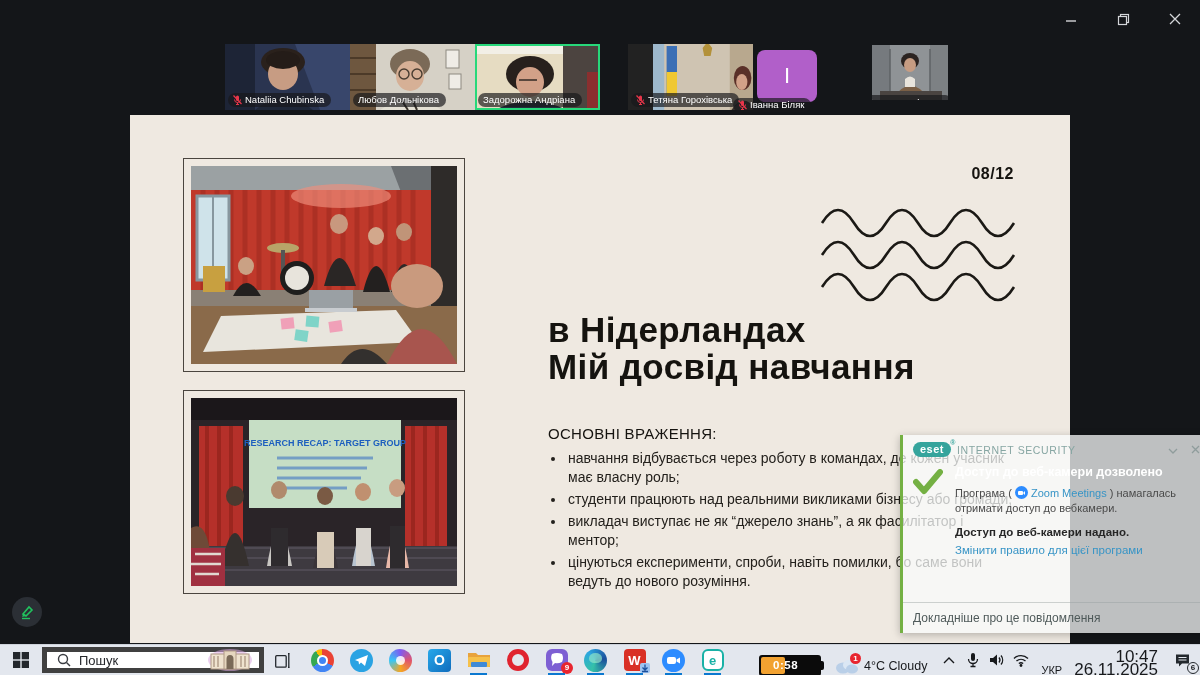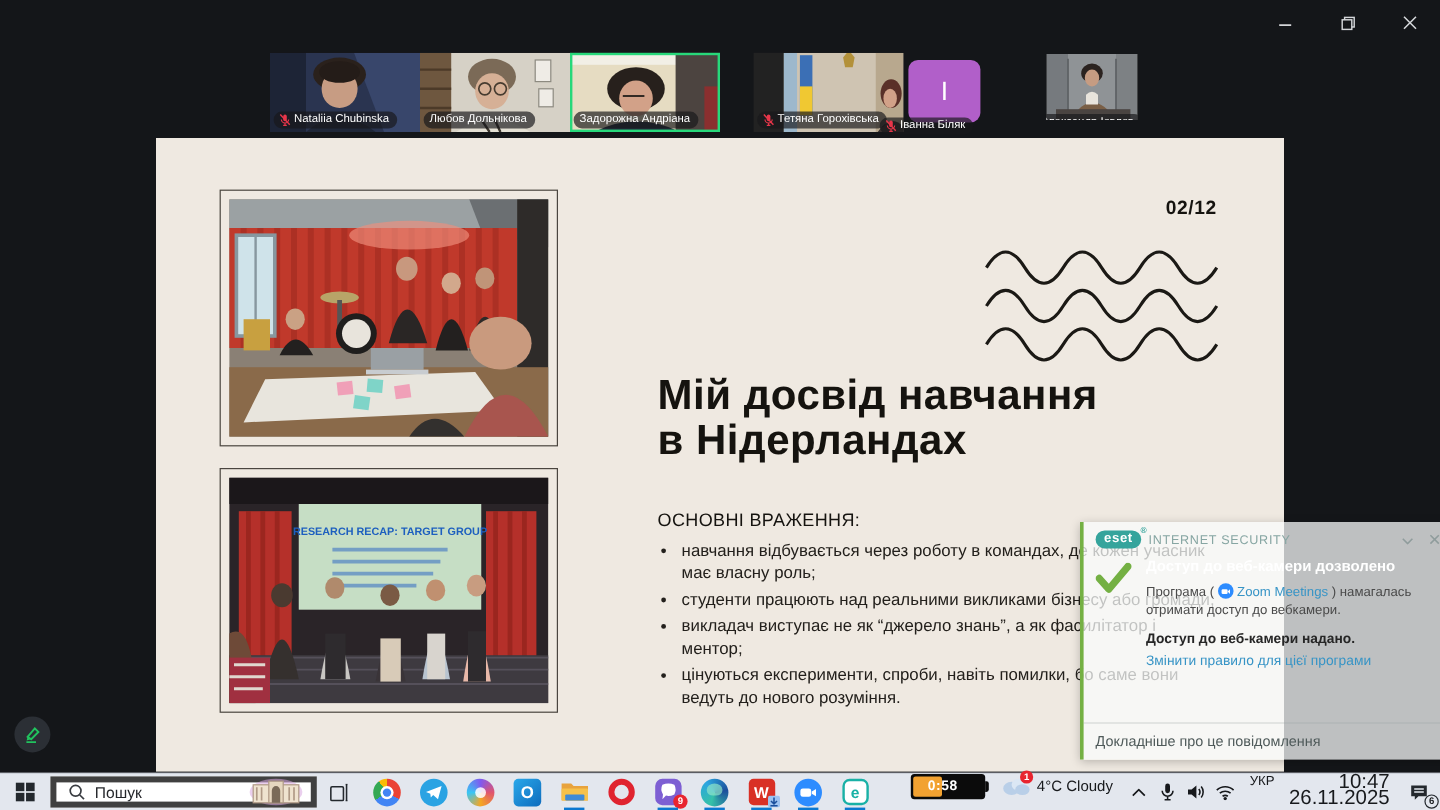--- a/index.html
+++ b/index.html
@@ -64,21 +64,21 @@
   .taskbar { position:absolute; left:0; top:644px; width:1200px; height:31px; background:#e3e7ee;
              border-top:1px solid #cdd2da; display:flex; align-items:center; z-index:15; }
   .tb-start { width:42px; height:31px; display:flex; align-items:center; justify-content:center; }
   .tb-search { width:222px; height:26px; background:#fff; border:5px solid #404040; display:flex; align-items:center;
                padding:0 6px 0 10px; gap:8px; position:relative; }
   .tb-search-text { font-size:13px; color:#25272b; flex:1; }
   .tb-slot { width:39px; height:31px; display:flex; align-items:center; justify-content:center; position:relative; }
   .tb-run:after { content:""; position:absolute; bottom:0; left:11px; width:17px; height:3px; background:#0b78d0; }
   .badge { position:absolute; border-radius:50%; background:#e8252f; color:#fff; font-size:8px; font-weight:700;
            display:flex; align-items:center; justify-content:center; }
-  .tb-right { margin-left:auto; display:flex; align-items:flex-start; height:31px; }
+  .tb-right { margin-left:auto; display:flex; align-items:flex-end; height:31px; }
   .tb-timer { width:62px; height:21px; background:#0b0b0b; border-radius:3px; position:relative; display:flex; align-items:center; margin-right:6px; }
   .tb-timer:after { content:""; position:absolute; right:-3px; top:6px; width:3px; height:9px; background:#0b0b0b; border-radius:0 2px 2px 0; }
   .tb-timer-fill { position:absolute; left:2px; top:2px; bottom:2px; width:24px; background:#f2a231; border-radius:2px; }
   .tb-timer-text { position:relative; z-index:1; color:#fff; font-size:11.5px; font-weight:700; margin-left:14px;
                    font-family:"Liberation Sans",sans-serif; letter-spacing:.5px; }
   .tb-weather { display:flex; align-items:center; gap:5px; margin:0 10px 0 6px; }
   .tb-weather-text { font-size:12.5px; color:#17191c; }
   .tray-ic { width:24px; height:31px; display:flex; align-items:center; justify-content:center; }
   .tb-lang { font-size:11px; color:#17191c; padding:0 8px; }
   .tb-clock { font-size:17px; color:#17191c; text-align:right; line-height:13px; padding:0 8px 0 4px; }
@@ -287,31 +287,31 @@
       <path d="M195,170 Q206,94 218,170 Z" fill="#e8b8a8"></path>
       <rect x="199" y="128" width="15" height="42" fill="#2e2b2e"></rect>
       <ellipse cx="44" cy="98" rx="9" ry="10" fill="#4a3a30"></ellipse>
       <path d="M30,168 Q44,102 58,168 Z" fill="#35302e"></path>
       <path d="M0,130 Q20,118 22,188 L0,188 Z" fill="#6e4a38"></path>
       <rect x="0" y="150" width="34" height="38" fill="#a03040"></rect>
       <path d="M4,156 h26 M0,166 h30 M4,176 h24" stroke="#e0d8d0" stroke-width="2.5"></path>
     </svg>
   </div>
 
-  <div class="page-num">02/12</div>
+  <div class="page-num">08/12</div>
 
   <svg class="waves" width="196" height="100" viewBox="0 0 196 100">
     <path d="M2,16 q16,-26 32,0 t32,0 t32,0 t32,0 t32,0 t32,0" fill="none" stroke="#1b1915" stroke-width="2.6"></path>
     <path d="M2,48 q16,-26 32,0 t32,0 t32,0 t32,0 t32,0 t32,0" fill="none" stroke="#1b1915" stroke-width="2.6"></path>
     <path d="M2,80 q16,-26 32,0 t32,0 t32,0 t32,0 t32,0 t32,0" fill="none" stroke="#1b1915" stroke-width="2.6"></path>
   </svg>
 
   <div class="slide-title">
+    <div>в Нідерландах</div>
     <div>Мій досвід навчання</div>
-    <div>в Нідерландах</div>
   </div>
 
   <div class="slide-heading">ОСНОВНІ ВРАЖЕННЯ:</div>
 
   <ul class="slide-bullets">
     <li>навчання відбувається через роботу в командах, де кожен учасник має власну роль;</li>
     <li>студенти працюють над реальними викликами бізнесу або громади;</li>
     <li>викладач виступає не як “джерело знань”, а як фасилітатор і ментор;</li>
     <li>цінуються експерименти, спроби, навіть помилки, бо саме вони ведуть до нового розуміння.</li>
   </ul>

